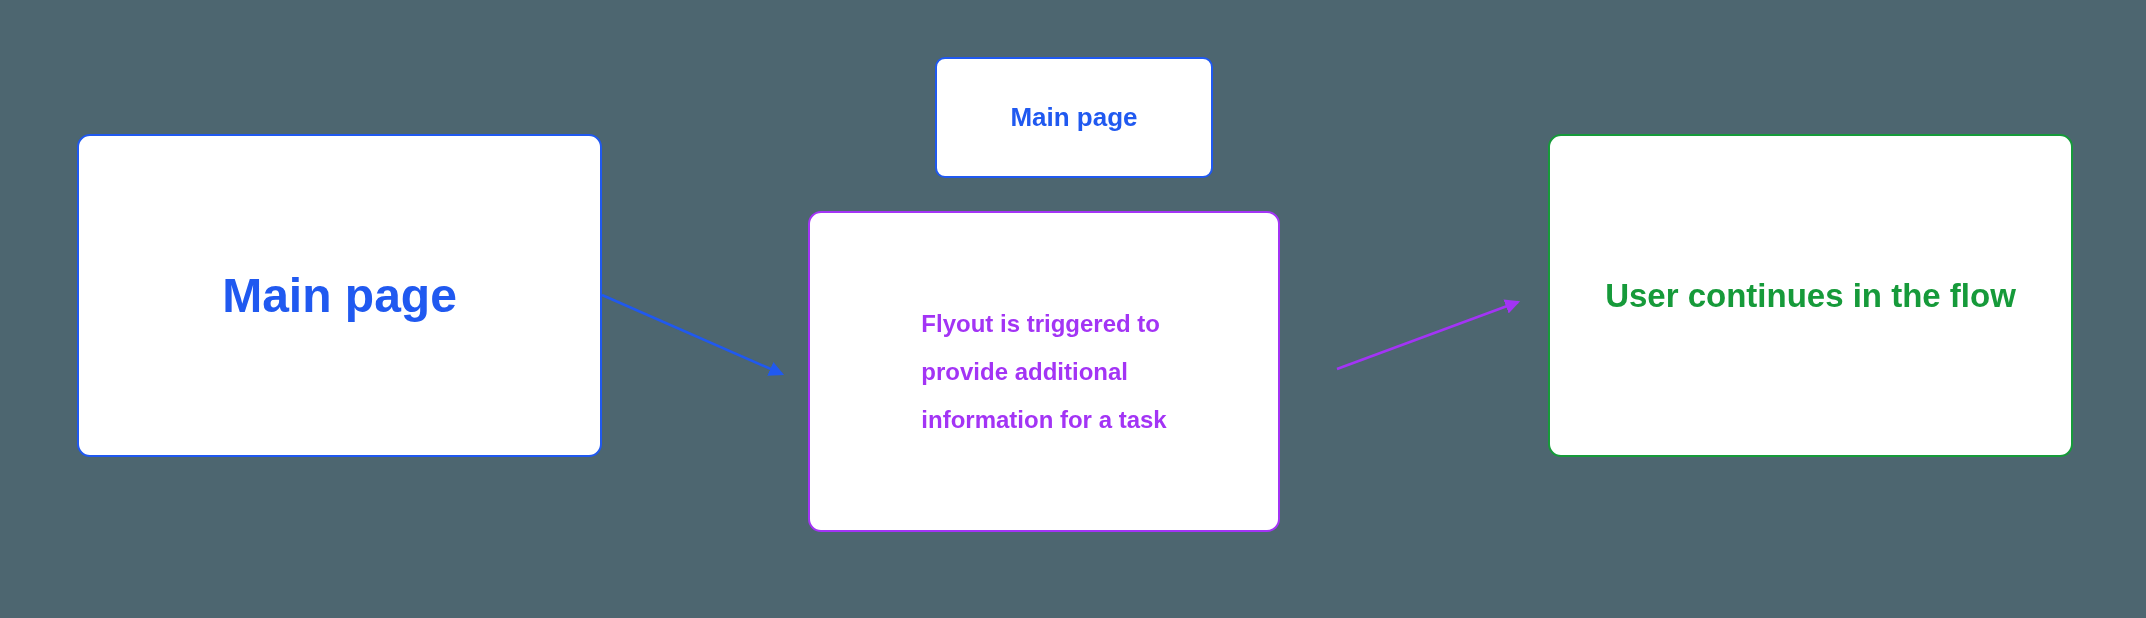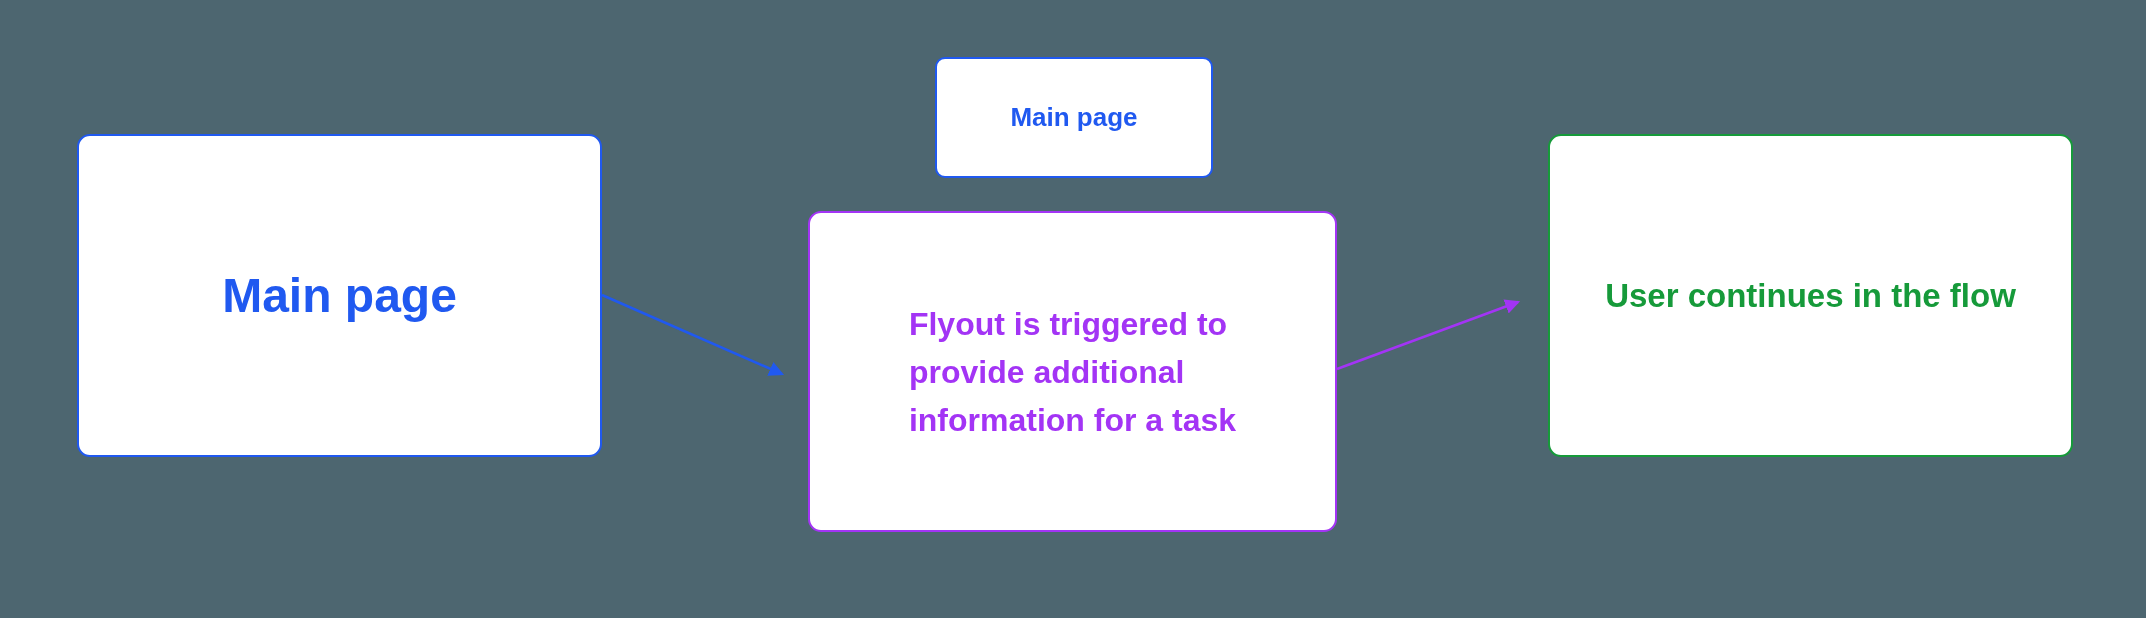--- a/index.html
+++ b/index.html
@@ -36,22 +36,22 @@
 
   #node-main-page {
     left: 77px; top: 134px; width: 525px; height: 323px;
     border-radius: 13px; font-size: 48px;
   }
   #node-main-page-mini {
     left: 935px; top: 57px; width: 278px; height: 121px;
     border-radius: 10px; font-size: 26px;
   }
   #node-flyout {
-    left: 808px; top: 211px; width: 529px; height: 321px;
-    border-radius: 13px; font-size: 32px; line-height: 48px;
+    left: 808px; top: 211px; width: 472px; height: 321px;
+    border-radius: 13px; font-size: 24px; line-height: 48px;
     padding: 0 70px; white-space: pre-line;
   }
   #node-user-continues {
     left: 1548px; top: 134px; width: 525px; height: 323px;
     border-radius: 13px; font-size: 33px;
   }
   svg.connectors {
     position: absolute;
     left: 0; top: 0;
     width: 2146px; height: 618px;

